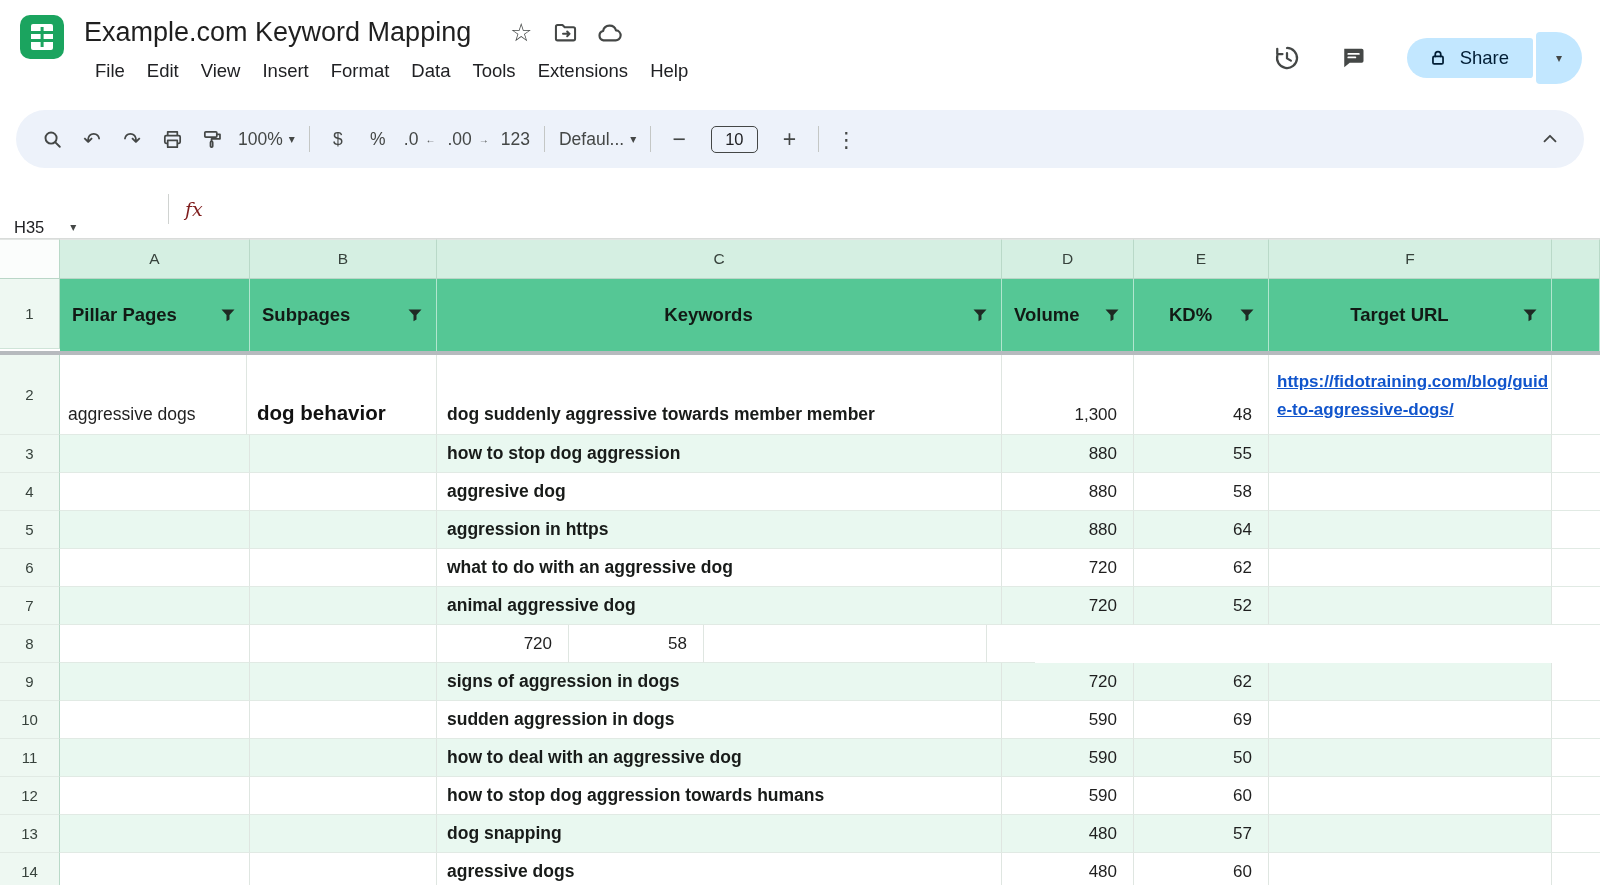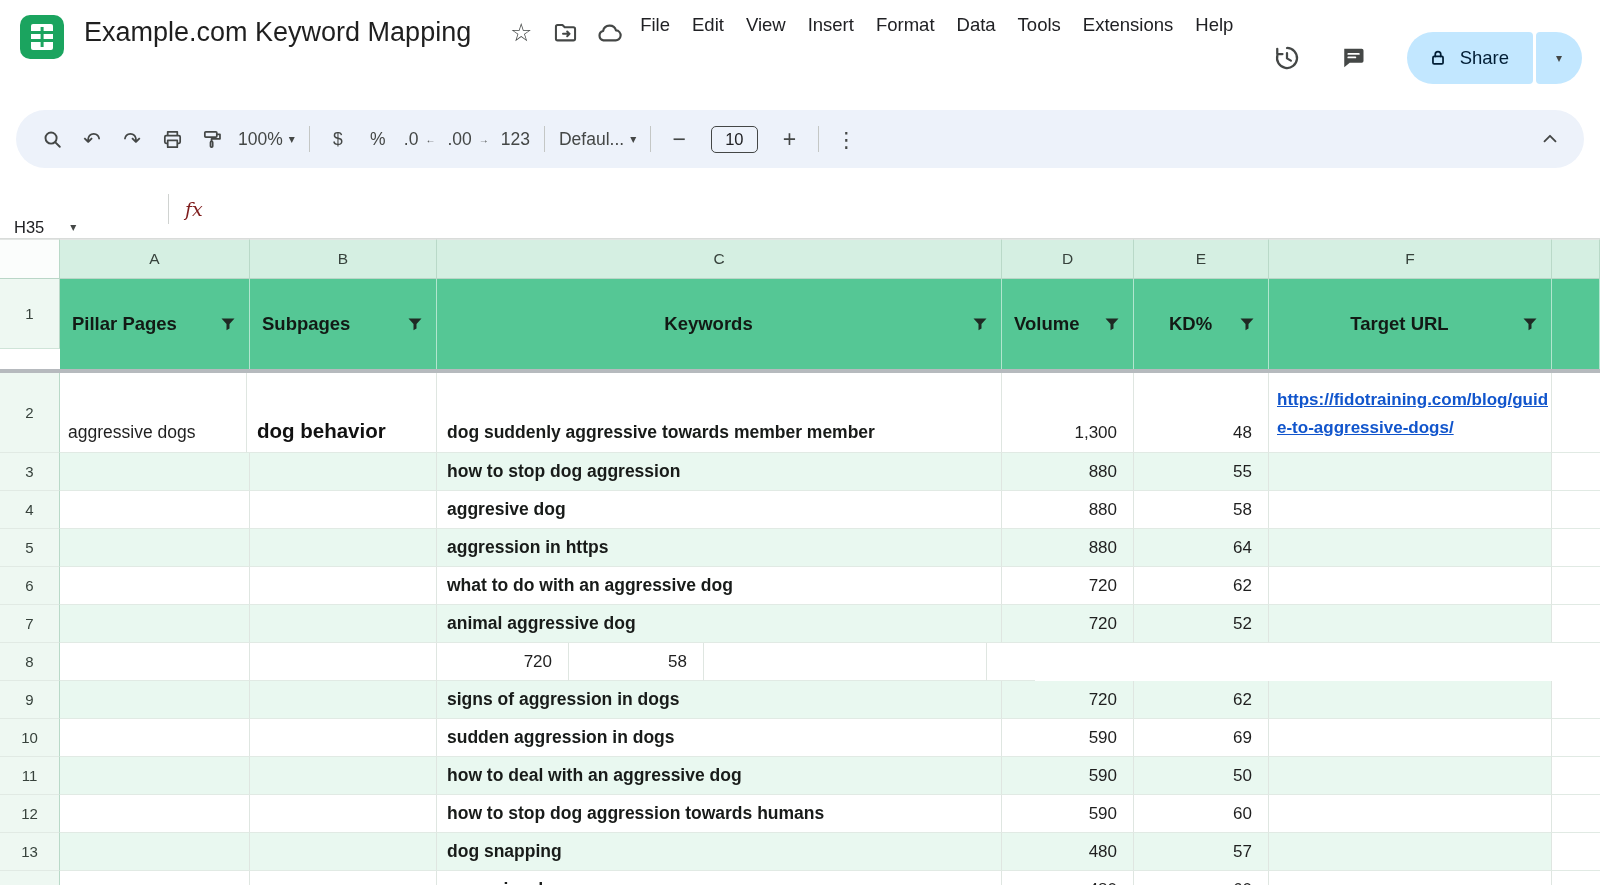--- a/index.html
+++ b/index.html
@@ -7,32 +7,32 @@
   body {
     width:1600px; height:885px; overflow:hidden; background:#fff;
     font-family:"Liberation Sans","DejaVu Sans",sans-serif; color:#202124;
     -webkit-font-smoothing:antialiased;
   }
   svg { display:block; }
 
   
   .topbar { height:106px; display:flex; padding:9px 16px 0 12px; }
   .logo { width:48px; height:48px; margin:4px 18px 0 6px; flex:0 0 auto; cursor:pointer; }
-  .title-block { display:flex; flex-direction:row; min-width:0; }
+  .title-block { display:flex; flex-direction:column; min-width:0; }
   .title-row { display:flex; align-items:center; gap:4px; height:46px; }
   .doc-title { font-size:27px; color:#1f1f1f; margin-right:26px; white-space:nowrap; }
   .title-icon { width:40px; height:36px; display:flex; align-items:center; justify-content:center;
                 color:#444746; border-radius:6px; }
   .star-glyph { font-size:25px; line-height:1; color:#444746; }
   .menus { display:flex; margin-top:1px; }
   .menu-item { font-size:18.5px; color:#202124; padding:4px 11px; border-radius:7px; cursor:default; white-space:nowrap; }
   .topbar-right { margin-left:auto; display:flex; align-items:center; gap:14px; padding-right:2px; }
   .round-btn { width:52px; height:52px; border-radius:50%; display:flex; align-items:center; justify-content:center; }
   .share-group { display:flex; align-items:center; margin-left:14px; }
-  .share-main { background:var(--share-bg,#c2e7ff); height:52px; border-radius:26px 4px 4px 26px;
+  .share-main { background:var(--share-bg,#c2e7ff); height:40px; border-radius:26px 4px 4px 26px;
                 display:flex; align-items:center; gap:11px; padding:0 24px 0 20px; cursor:pointer; }
   .share-label { font-size:18.5px; font-weight:500; color:#001d35; }
   .share-caret { background:var(--share-bg,#c2e7ff); height:52px; width:46px; margin-left:3px;
                  border-radius:4px 26px 26px 4px; display:flex; align-items:center; justify-content:center;
                  color:#001d35; font-size:13px; cursor:pointer; }
 
   
   .toolbar-wrap { padding:4px 16px 12px; }
   .toolbar { background:var(--toolbar-bg,#edf2fa); border-radius:29px; height:58px;
              display:flex; align-items:center; padding:0 14px 0 16px; }
@@ -67,21 +67,21 @@
   .w-d  { width:132px; flex:0 0 132px; }
   .w-e  { width:135px; flex:0 0 135px; }
   .w-f  { width:283px; flex:0 0 283px; }
   .w-g  { width:48px;  flex:0 0 48px; border-right:none; }
 
   .letters-row .cell { height:40px; background:var(--letters-bg,#d5efe2); justify-content:center;
                        font-size:15.5px; color:#37423c; border-right:1px solid #b9d9c8;
                        border-top:1px solid #e2e5e3; border-bottom:1px solid #b9d6c7; }
   .letters-row .corner { background:#fbfdfc; border-right:1px solid #b9d9c8; }
 
-  .header-row .cell { height:90px; background:var(--header-green,#55c795);
+  .header-row .cell { height:72px; background:var(--header-green,#55c795);
                       border-right:1px solid rgba(255,255,255,.55); }
   .header-row .rownum { height:70px; }
   .hdr-label { flex:1; font-size:18.5px; font-weight:700; color:#121a15; padding:0 4px 0 12px; }
   .hdr-label.center { text-align:center; }
   .funnel { flex:0 0 auto; margin-right:13px; display:flex; cursor:pointer; }
 
   .rownum { background:var(--rownum-bg,#eef8f2) !important; justify-content:center;
             font-size:15px; color:#37423c; border-right:1px solid #b9d9c8 !important;
             border-bottom:1px solid #cfe4d8; }
 

